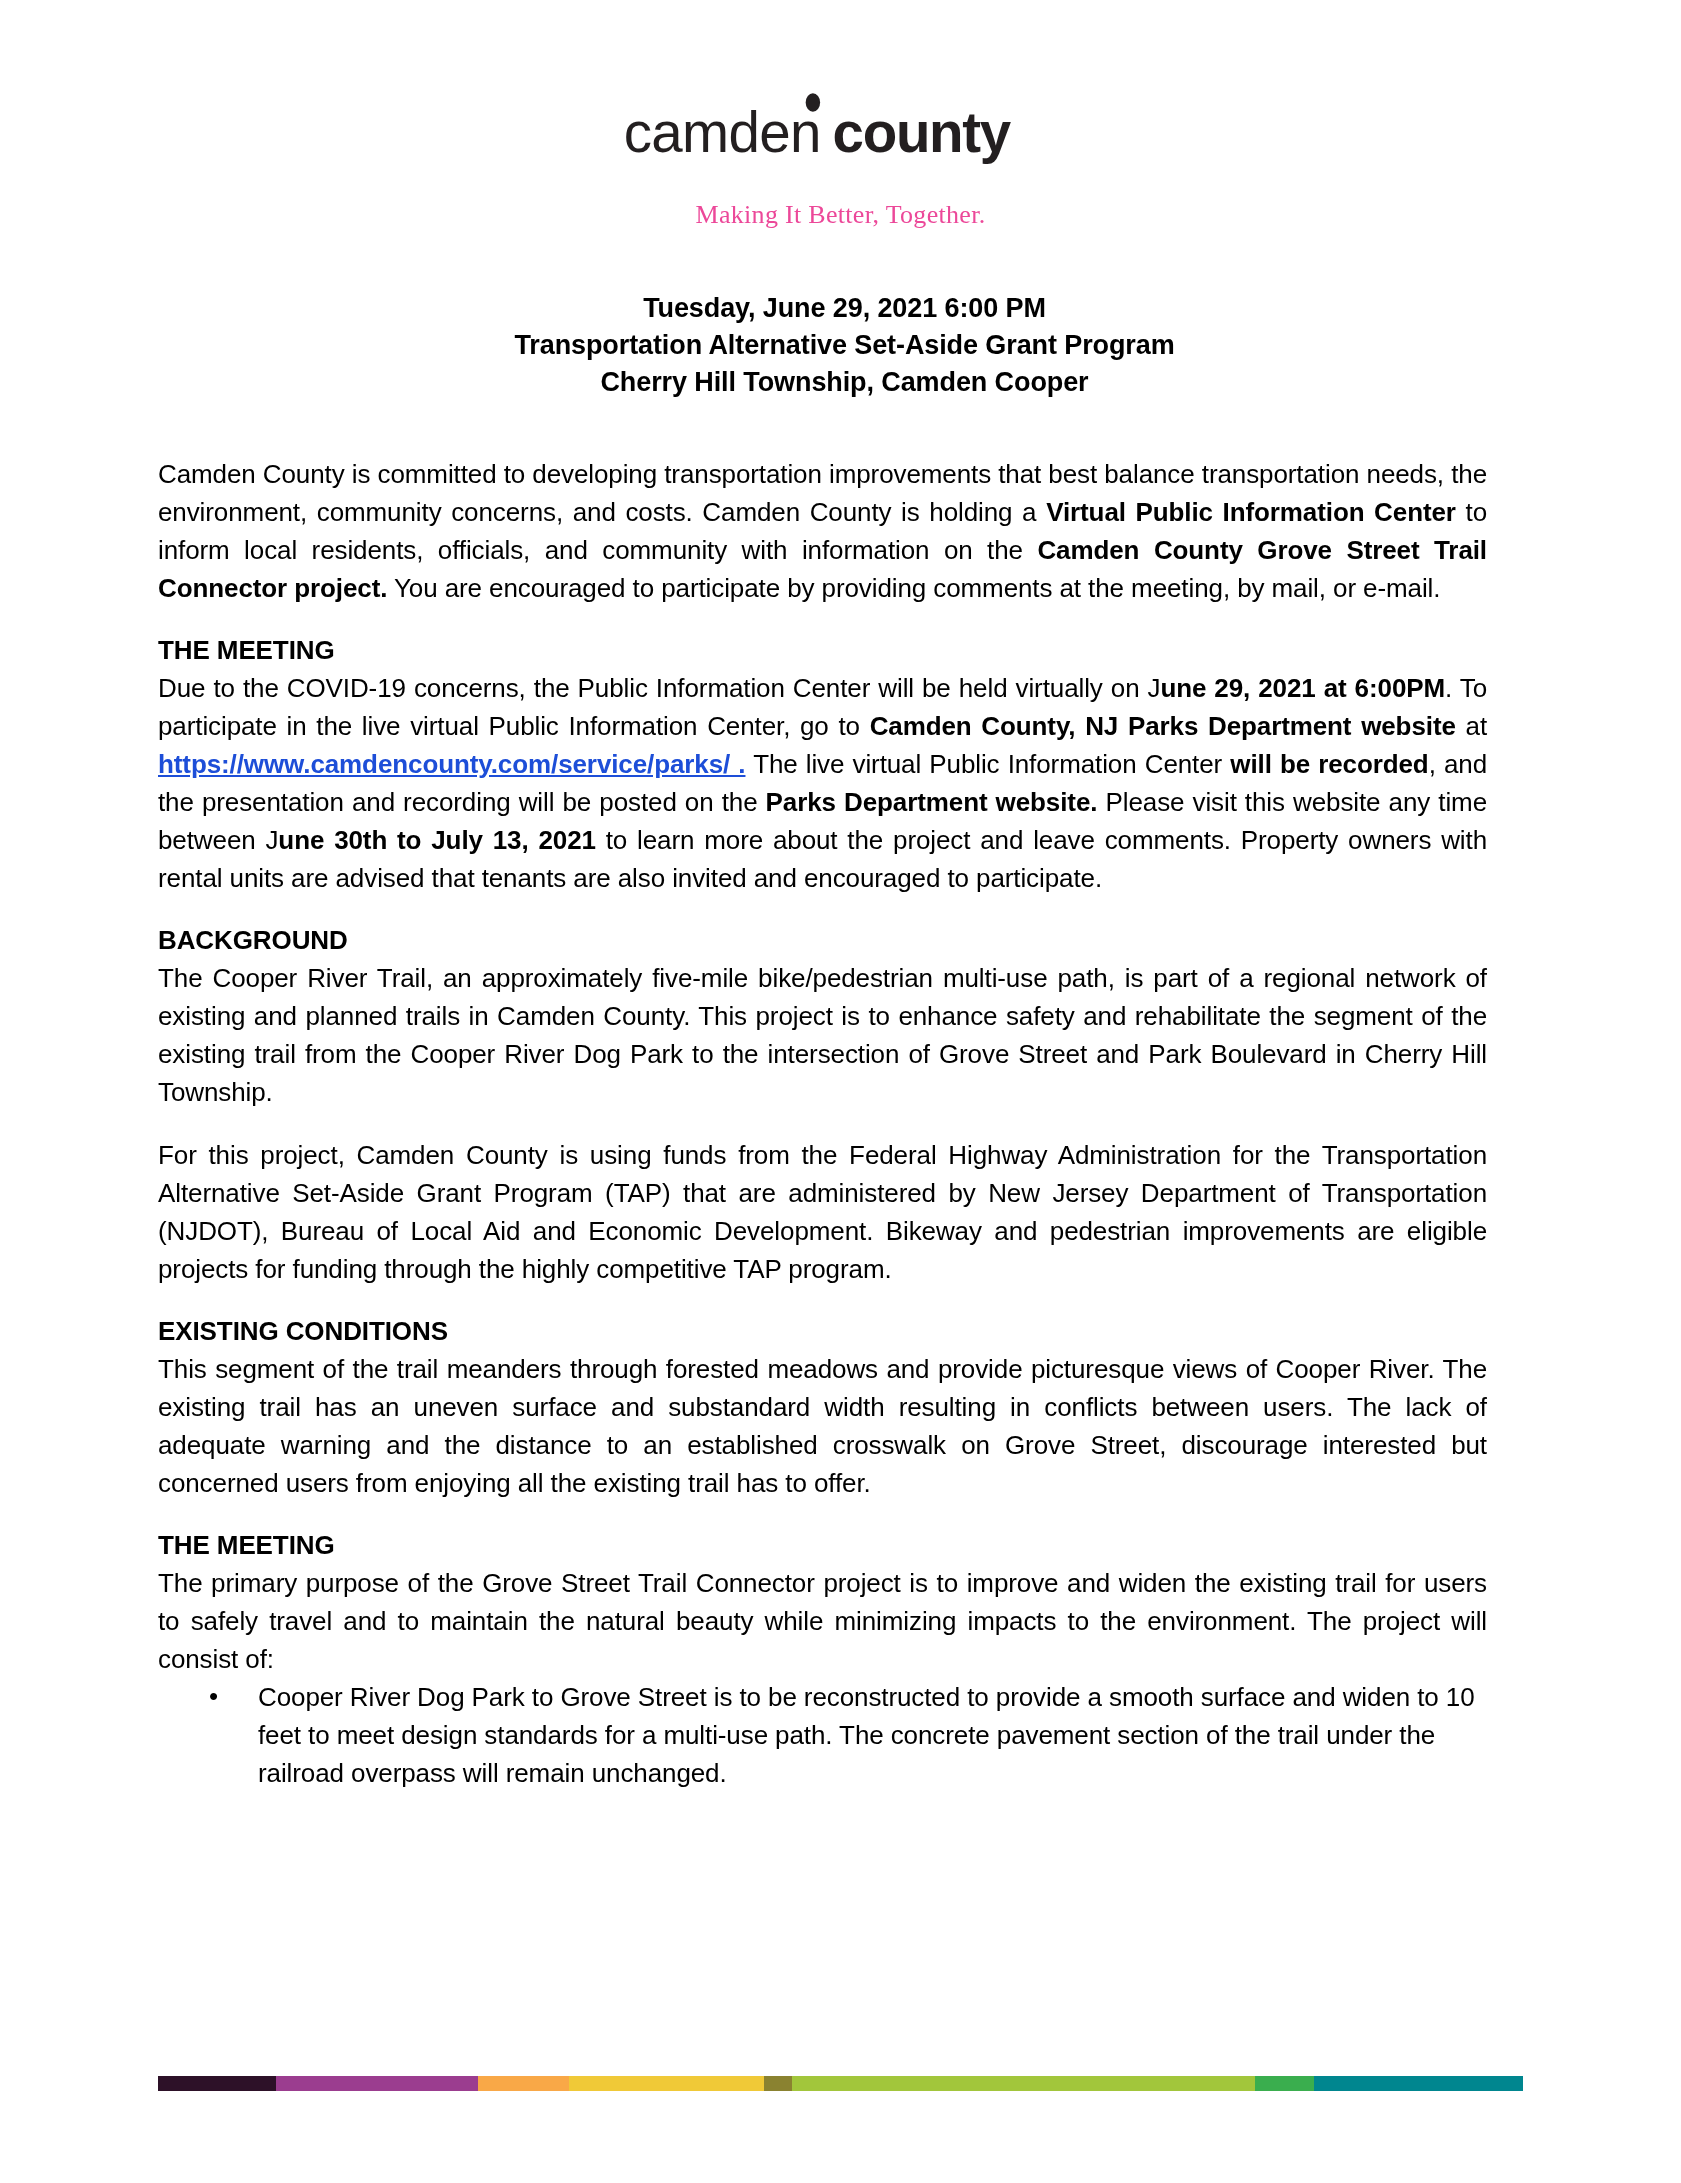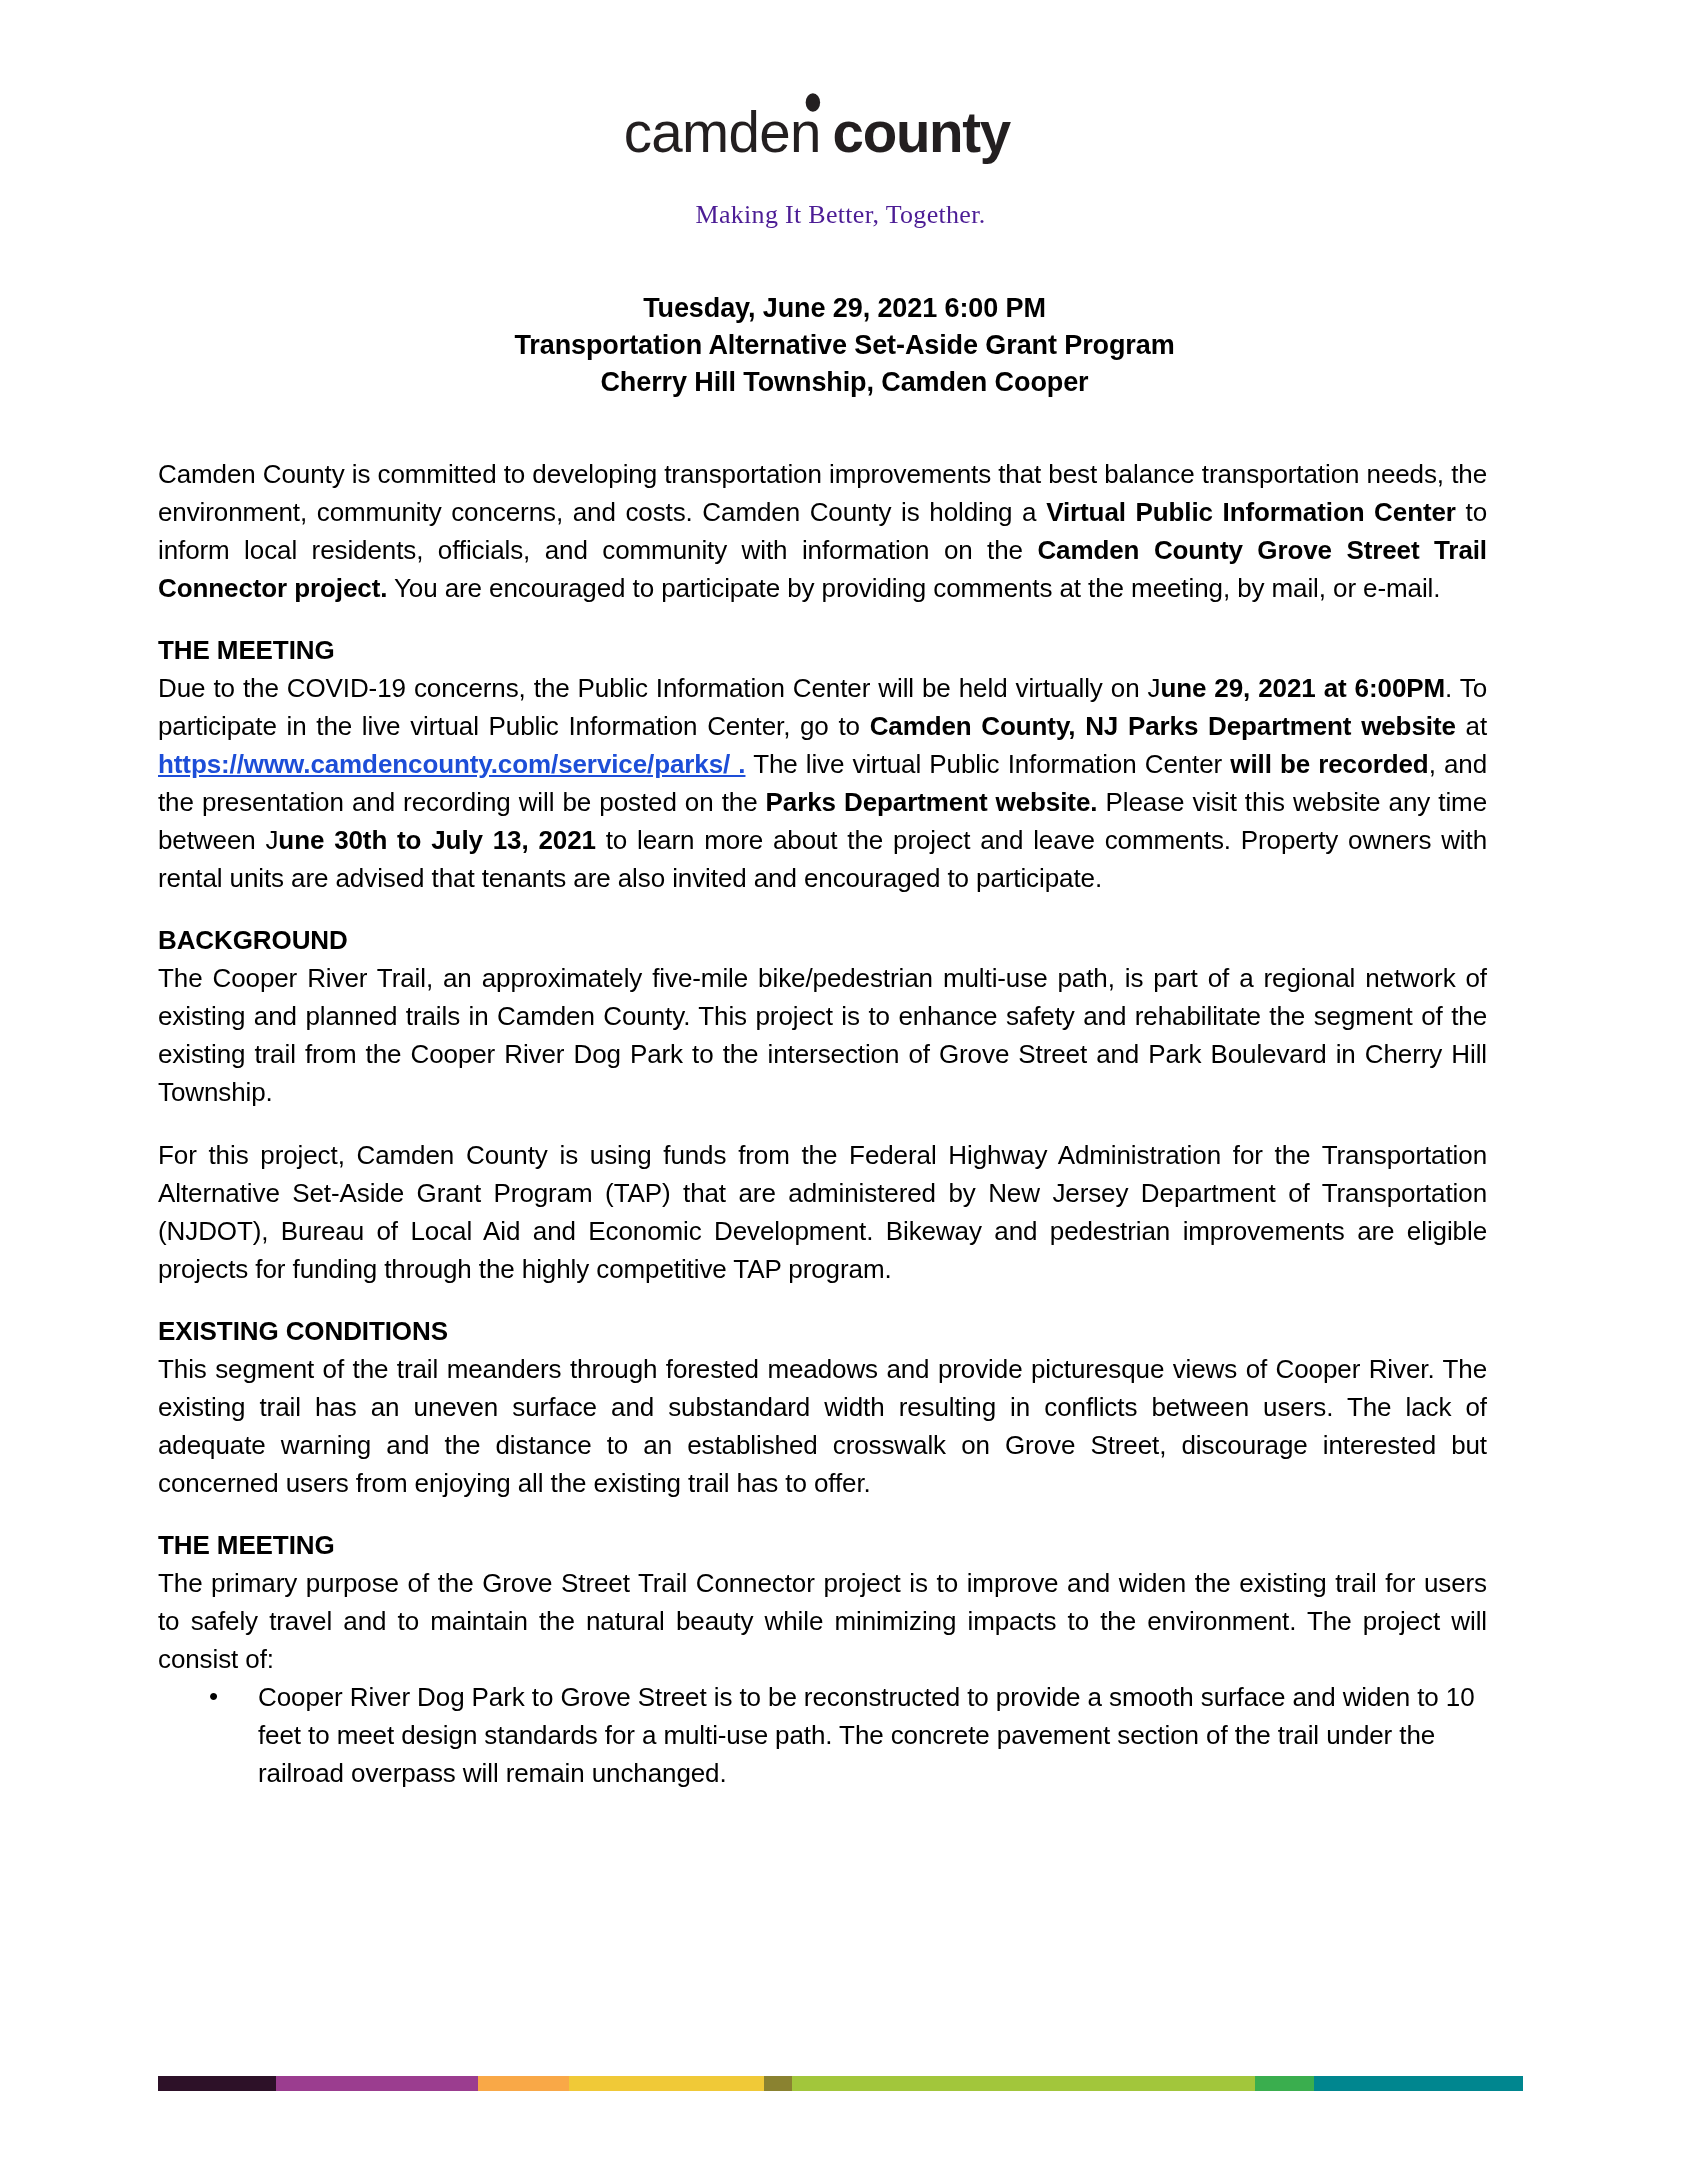--- a/index.html
+++ b/index.html
@@ -43,21 +43,21 @@
     position: absolute;
     left: 0;
     top: 0;
     width: 501px;
     height: 92px;
   }
   .logo-tagline {
     margin-top: 16px;
     font-family: "Liberation Serif", serif;
     font-size: 26px;
-    color: #4c1d95;
+    color: #ec4899;
     letter-spacing: 0.3px;
   }
 
   
   .title-block {
     position: absolute;
     left: 4px;
     top: 290px;
     width: 1681px;
     text-align: center;

